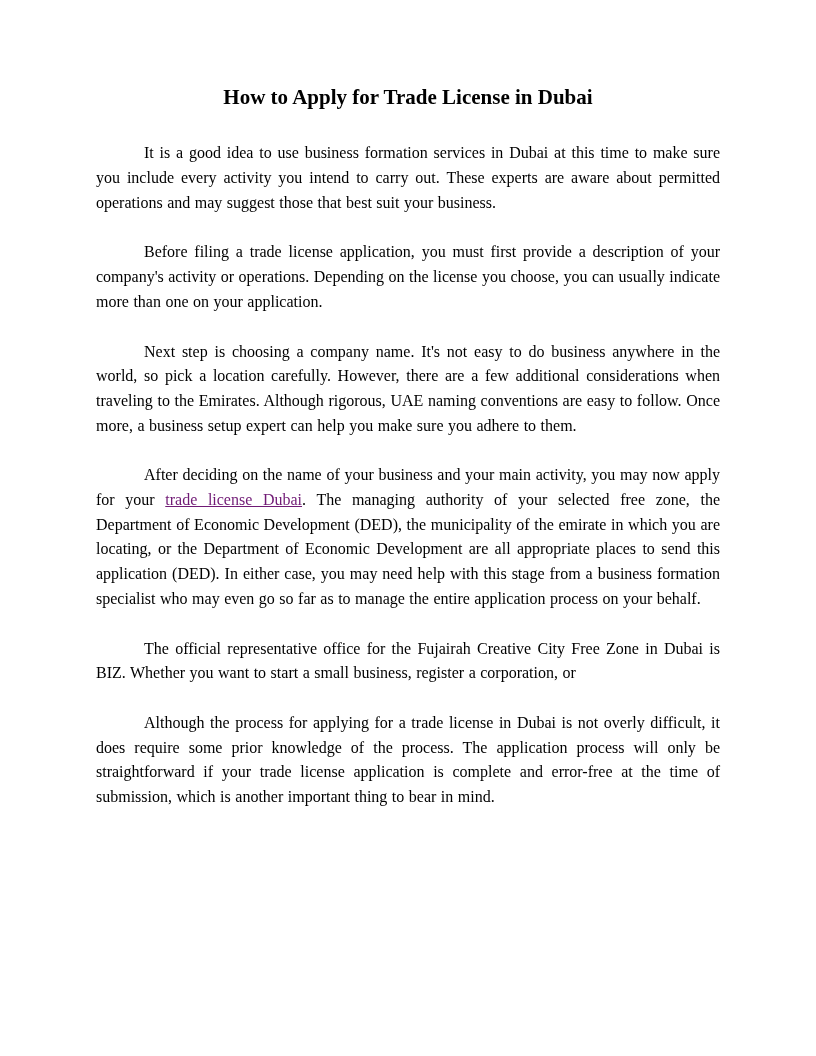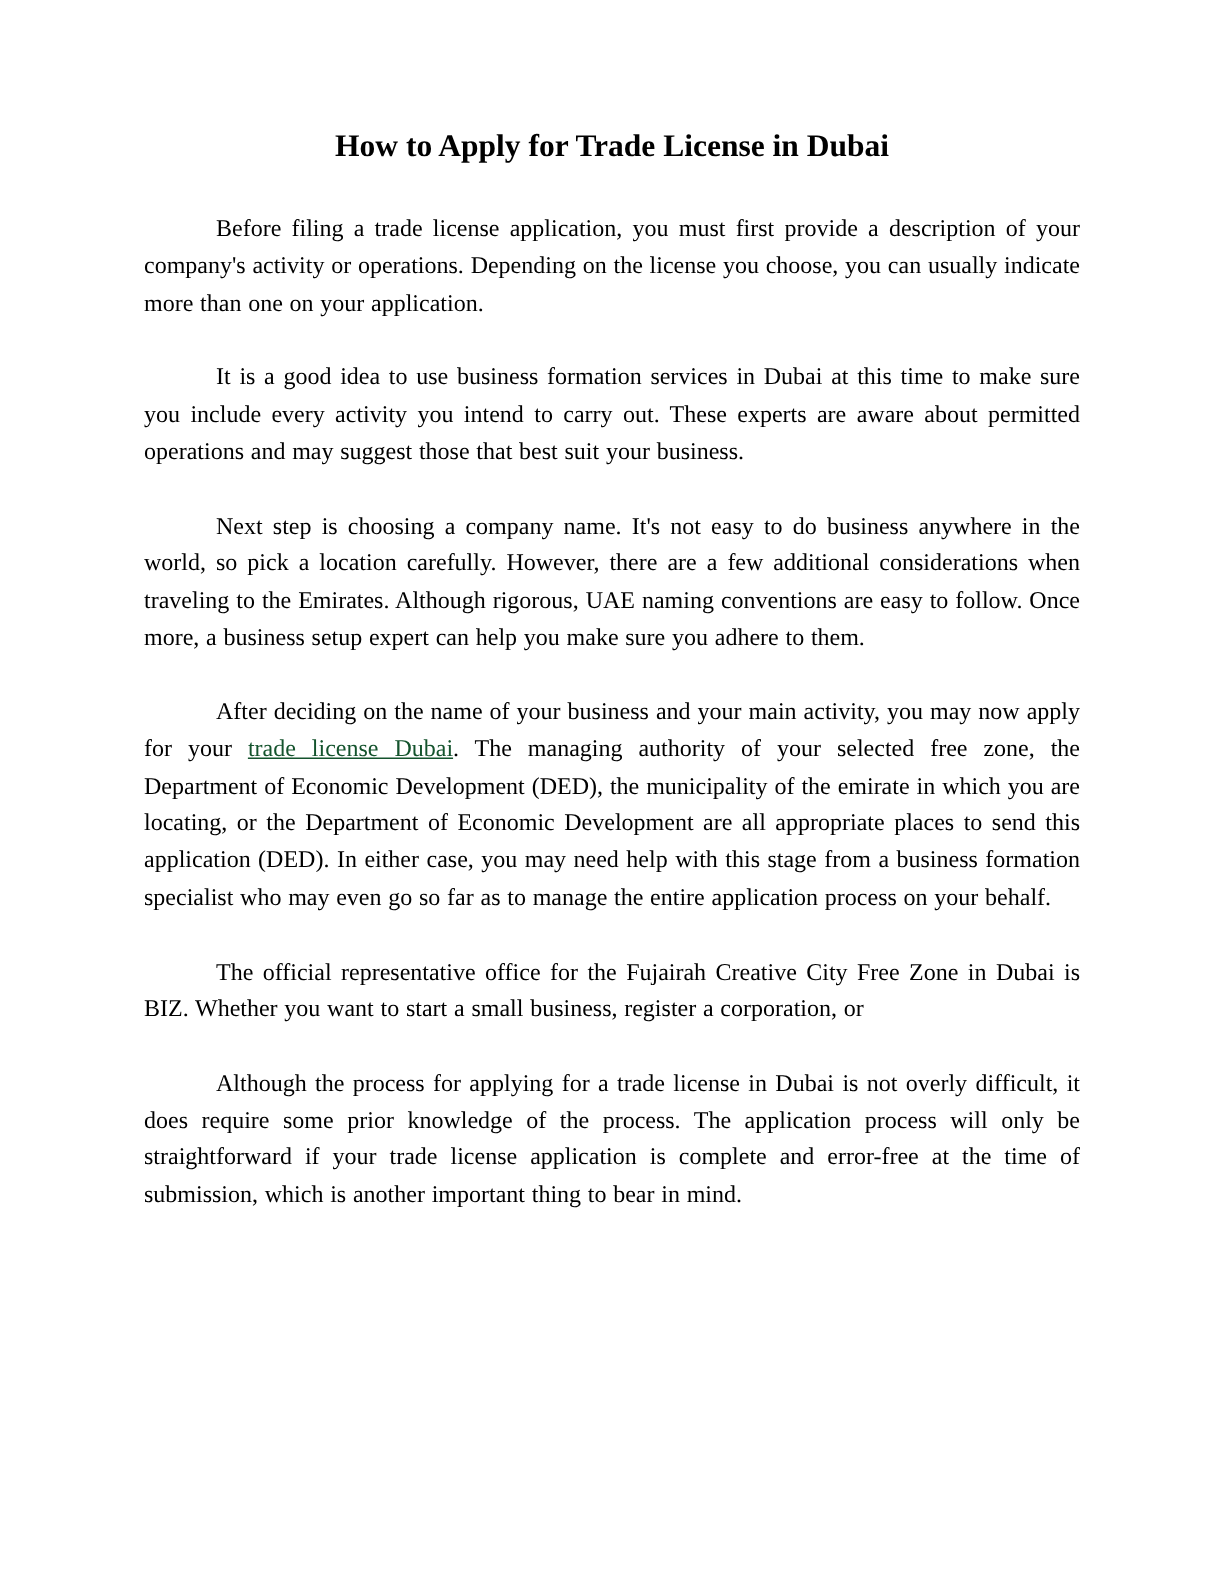--- a/index.html
+++ b/index.html
@@ -30,35 +30,35 @@
   }
   .para {
     font-size: 16px;
     line-height: 24.7px;
     text-align: justify;
     text-indent: 48px;
     margin: 0 0 25px 0;
     word-spacing: 0.5px;
   }
   .inline-link {
-    color: #14532d;
+    color: #701a75;
     text-decoration: underline;
     cursor: pointer;
   }
 </style>
 </head>
 <body>
 
 <div class="page">
 
   <h1 class="doc-title">How to Apply for Trade License in Dubai</h1>
 
+  <p class="para">It is a good idea to use business formation services in Dubai at this time to make sure you include every activity you intend to carry out. These experts are aware about permitted operations and may suggest those that best suit your business.</p>
+
   <p class="para">Before filing a trade license application, you must first provide a description of your company's activity or operations. Depending on the license you choose, you can usually indicate more than one on your application.</p>
-
-  <p class="para">It is a good idea to use business formation services in Dubai at this time to make sure you include every activity you intend to carry out. These experts are aware about permitted operations and may suggest those that best suit your business.</p>
 
   <p class="para">Next step is choosing a company name. It's not easy to do business anywhere in the world, so pick a location carefully. However, there are a few additional considerations when traveling to the Emirates. Although rigorous, UAE naming conventions are easy to follow. Once more, a business setup expert can help you make sure you adhere to them.</p>
 
   <p class="para"><span>After deciding on the name of your business and your main activity, you may now apply for your </span><a class="inline-link">trade license Dubai</a><span>. The managing authority of your selected free zone, the Department of Economic Development (DED), the municipality of the emirate in which you are locating, or the Department of Economic Development are all appropriate places to send this application (DED). In either case, you may need help with this stage from a business formation specialist who may even go so far as to manage the entire application process on your behalf.</span></p>
 
   <p class="para">The official representative office for the Fujairah Creative City Free Zone in Dubai is BIZ. Whether you want to start a small business, register a corporation, or</p>
 
   <p class="para">Although the process for applying for a trade license in Dubai is not overly difficult, it does require some prior knowledge of the process. The application process will only be straightforward if your trade license application is complete and error-free at the time of submission, which is another important thing to bear in mind.</p>
 
 </div>

